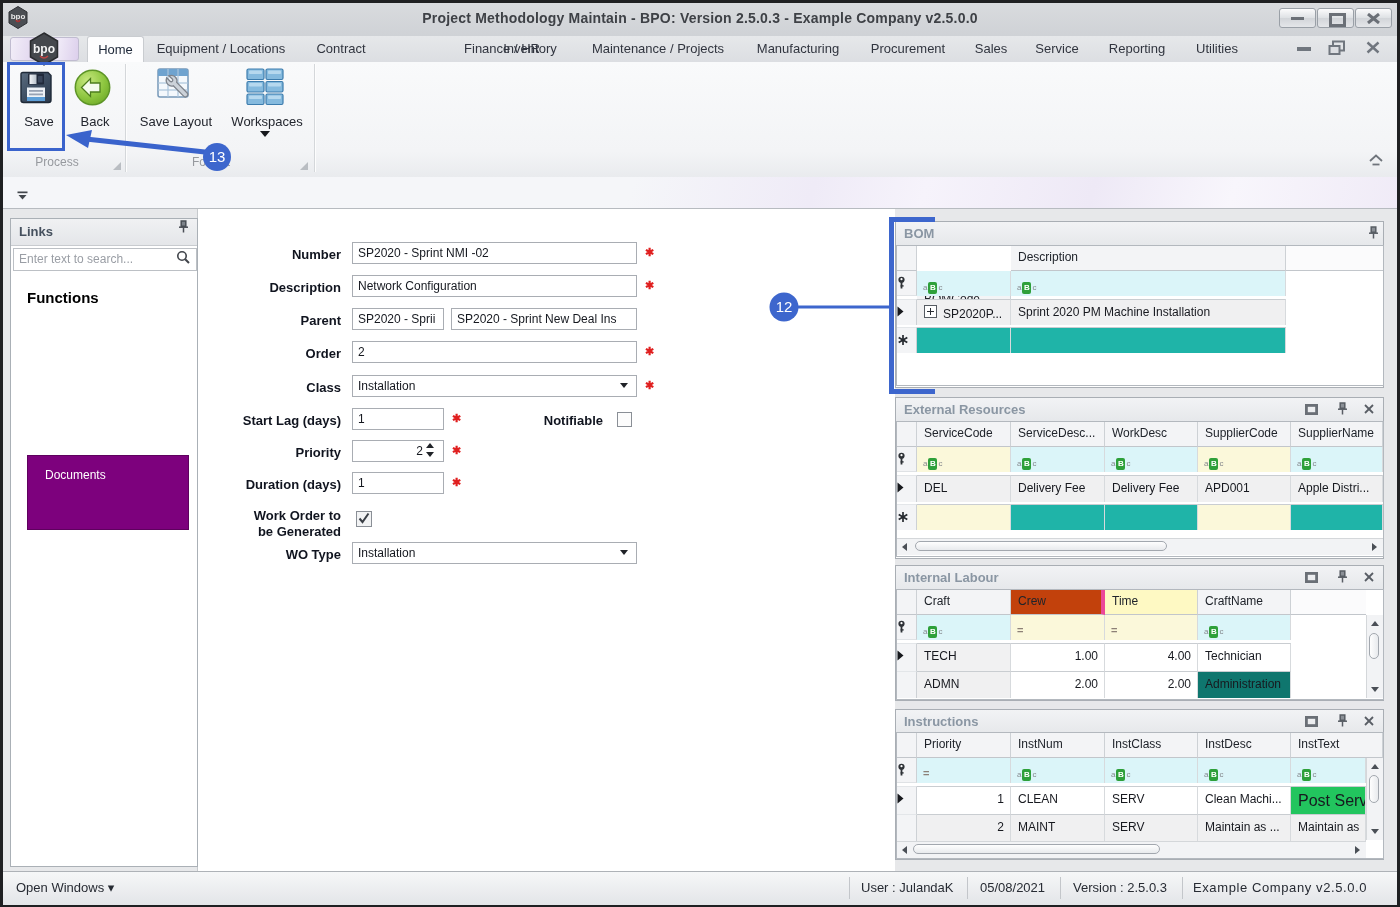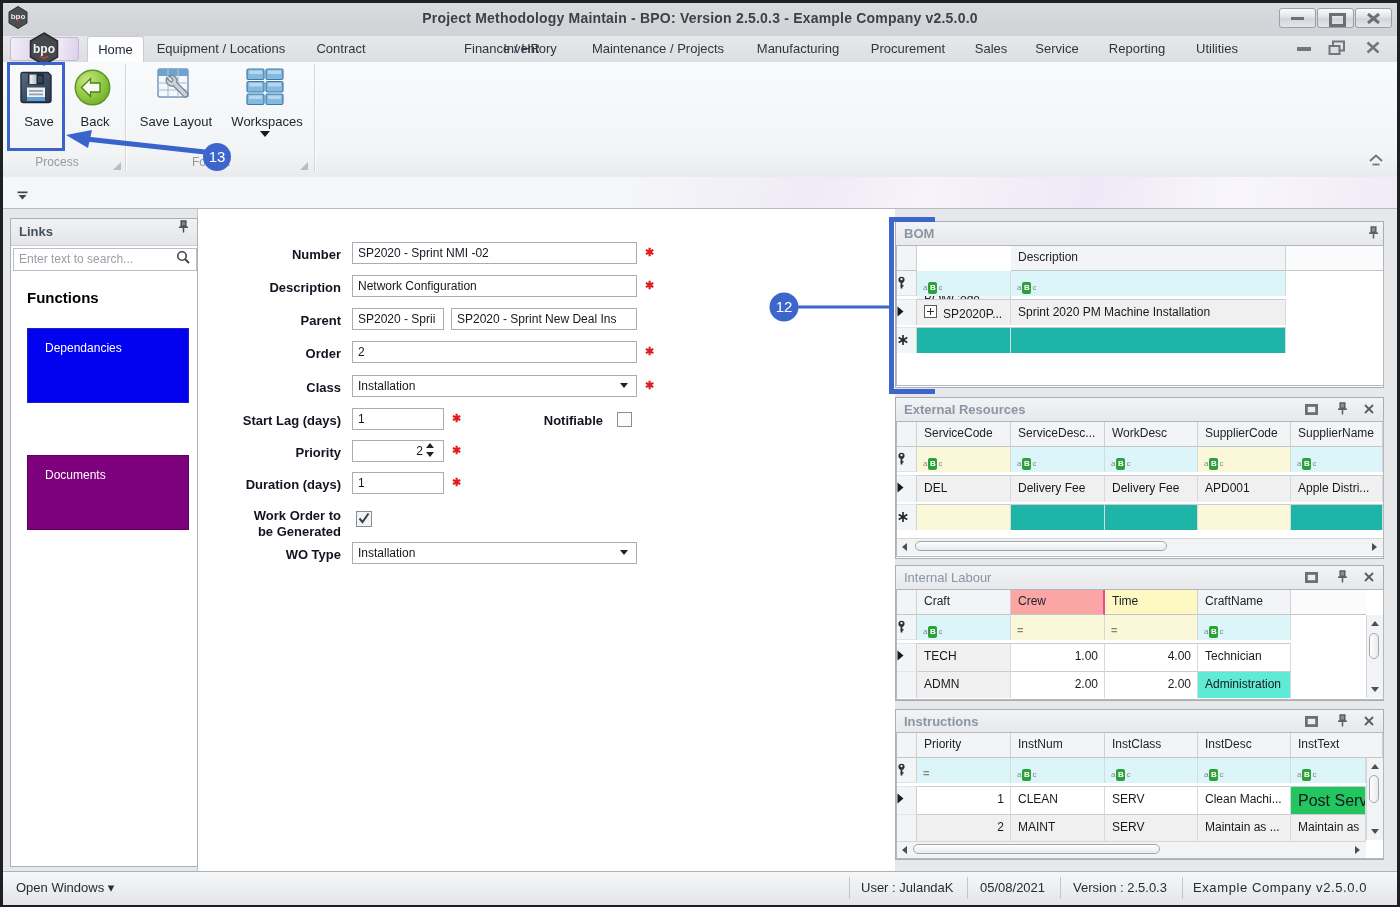--- a/index.html
+++ b/index.html
@@ -106,23 +106,20 @@
 <div id="content"></div>
 <div id="formarea"></div>
 <div id="leftpanel">
   <div id="lphead">
       <span>Links</span>
     </div>
   <div id="lpsearch">
       <span>Enter text to search...</span>
     </div>
   <div style="position:absolute;left:16px;top:70px;font-size:15px;font-weight:bold;color:#000;">Functions</div>
-  <div class="funcbox" style="top:109px;background:#0202f0;border:1px solid #2222bb;">
-      <span>Dependancies</span>
-    </div>
   <div class="funcbox" style="top:194px;background:#7d017d;border:1px solid #5e015e;margin-top:42px;">
       <span>Documents</span>
     </div>
 </div>
 
 <div class="flabel" style="top:247px;">Number</div>
 <div class="finput" style="left:352px;top:242px;width:278px;height:20px;">SP2020 - Sprint NMI -02</div>
 <div class="ast" style="left:645px;top:246px;">✱</div>
 <div class="flabel" style="top:280px;">Description</div>
 <div class="finput" style="left:352px;top:275px;width:278px;height:20px;">Network Configuration</div>
@@ -308,21 +305,21 @@
 <div style="position:absolute;left:1011px;top:504px;width:94px;height:26px;background:#1fb4a8;border-right:1px solid #d7dadd;border-top:1px solid #c9cdd1;box-sizing:border-box;padding:5px 6px 0 7px;font-size:12px;color:#17191f;white-space:nowrap;overflow:hidden;"></div>
 <div style="position:absolute;left:1105px;top:504px;width:93px;height:26px;background:#1fb4a8;border-right:1px solid #d7dadd;border-top:1px solid #c9cdd1;box-sizing:border-box;padding:5px 6px 0 7px;font-size:12px;color:#17191f;white-space:nowrap;overflow:hidden;"></div>
 <div style="position:absolute;left:1198px;top:504px;width:93px;height:26px;background:#fbf8da;border-right:1px solid #d7dadd;border-top:1px solid #c9cdd1;box-sizing:border-box;padding:5px 6px 0 7px;font-size:12px;color:#17191f;white-space:nowrap;overflow:hidden;"></div>
 <div style="position:absolute;left:1291px;top:504px;width:92px;height:26px;background:#1fb4a8;border-right:1px solid #d7dadd;border-top:1px solid #c9cdd1;box-sizing:border-box;padding:5px 6px 0 7px;font-size:12px;color:#17191f;white-space:nowrap;overflow:hidden;"></div>
 <div style="position:absolute;left:897px;top:538px;width:486px;height:17px;background:#f2f3f5;border-top:1px solid #d4d7da;box-sizing:border-box;"></div>
 <div style="position:absolute;left:902px;top:543px;width:0;height:0;border-top:4px solid transparent;border-bottom:4px solid transparent;border-right:5px solid #4a4f56;"></div>
 <div style="position:absolute;left:1372px;top:543px;width:0;height:0;border-top:4px solid transparent;border-bottom:4px solid transparent;border-left:5px solid #4a4f56;"></div>
 <div style="position:absolute;left:915px;top:541px;width:252px;height:10px;border:1px solid #a2a7ae;border-radius:5px;background:linear-gradient(#fefefe,#e8eaed);box-sizing:border-box;"></div>
 <div style="position:absolute;left:895px;top:565px;width:489px;height:136px;background:#fff;border:1px solid #a9aeb4;box-sizing:border-box;"></div>
 <div style="position:absolute;left:896px;top:566px;width:487px;height:23px;background:linear-gradient(#f2f3f5,#e6e8eb);"></div>
-<div style="position:absolute;left:904px;top:570px;font-size:13px;font-weight:normal;color:#8a96a3;">Internal Labour</div>
+<div style="position:absolute;left:904px;top:570px;font-size:13px;font-weight:bold;color:#8a96a3;">Internal Labour</div>
 <div style="position:absolute;left:1305px;top:572px;">
     <svg width="13" height="11" viewBox="0 0 13 11">
       <rect x="1.4" y="1.4" width="10.2" height="8.2" fill="none" stroke="#6a6f76" stroke-width="2.8"></rect>
     </svg>
   </div>
 <div style="position:absolute;left:1337px;top:570px;">
     <svg width="11" height="13" viewBox="0 0 11 13">
       <g fill="none" stroke="#585d64" stroke-width="1.5">
         <path d="M3.2 1 L7.8 1 L7.8 6.2 L3.2 6.2 Z" fill="#8b9097"></path>
         <line x1="1" y1="7.2" x2="10" y2="7.2"></line>
@@ -334,21 +331,21 @@
     <svg width="10" height="10" viewBox="0 0 10 10">
       <g stroke="#585d64" stroke-width="1.8">
         <line x1="1" y1="1" x2="9" y2="9"></line>
         <line x1="9" y1="1" x2="1" y2="9"></line>
       </g>
     </svg>
   </div>
 <div style="position:absolute;left:896px;top:589px;width:488px;height:111px;border:1px solid #b3b8be;background:#fff;box-sizing:border-box;"></div>
 <div style="position:absolute;left:897px;top:590px;width:20px;height:25px;background:#f3f4f6;border-right:1px solid #cdd1d5;border-bottom:1px solid #c2c6cb;box-sizing:border-box;"></div>
 <div style="position:absolute;left:917px;top:590px;width:94px;height:25px;background:#f3f4f6;border-right:1px solid #cdd1d5;border-bottom:1px solid #c2c6cb;box-sizing:border-box;padding:4px 0 0 7px;font-size:12px;color:#20242b;white-space:nowrap;overflow:hidden;">Craft</div>
-<div style="position:absolute;left:1011px;top:590px;width:94px;height:25px;background:#fca5a5;border-right:2px solid #ec4899;border-bottom:1px solid #c2c6cb;box-sizing:border-box;padding:4px 0 0 7px;font-size:12px;color:#20242b;white-space:nowrap;overflow:hidden;">Crew</div>
+<div style="position:absolute;left:1011px;top:590px;width:94px;height:25px;background:#c2410c;border-right:4px solid #ec4899;border-bottom:1px solid #c2c6cb;box-sizing:border-box;padding:4px 0 0 7px;font-size:12px;color:#20242b;white-space:nowrap;overflow:hidden;">Crew</div>
 <div style="position:absolute;left:1105px;top:590px;width:93px;height:25px;background:#fef9c3;border-right:1px solid #cdd1d5;border-bottom:1px solid #c2c6cb;box-sizing:border-box;padding:4px 0 0 7px;font-size:12px;color:#20242b;white-space:nowrap;overflow:hidden;">Time</div>
 <div style="position:absolute;left:1198px;top:590px;width:93px;height:25px;background:#f3f4f6;border-right:1px solid #cdd1d5;border-bottom:1px solid #c2c6cb;box-sizing:border-box;padding:4px 0 0 7px;font-size:12px;color:#20242b;white-space:nowrap;overflow:hidden;">CraftName</div>
 <div style="position:absolute;left:1291px;top:590px;width:75px;height:25px;background:#fbfbfc;border-bottom:1px solid #c2c6cb;box-sizing:border-box;"></div>
 <div style="position:absolute;left:897px;top:615px;width:20px;height:25px;background:#f3f4f6;border-right:1px solid #cdd1d5;border-bottom:1px solid #dfe2e5;box-sizing:border-box;text-align:center;padding-top:5px;">
     <svg width="9" height="14" viewBox="0 0 9 14">
       <circle cx="4.5" cy="3.8" r="3.1" fill="#2e3237"></circle>
       <circle cx="4.5" cy="3.2" r="1.1" fill="#fff"></circle>
       <rect x="3.6" y="6.5" width="1.8" height="6" fill="#2e3237"></rect>
       <rect x="3.6" y="9.2" width="3" height="1.4" fill="#2e3237"></rect>
     </svg>
@@ -372,21 +369,21 @@
     </svg>
   </div>
 <div style="position:absolute;left:917px;top:643px;width:94px;height:28px;background:#f1f1f2;border-right:1px solid #d7dadd;border-top:1px solid #c9cdd1;box-sizing:border-box;padding:5px 6px 0 7px;font-size:12px;color:#17191f;white-space:nowrap;overflow:hidden;">TECH</div>
 <div style="position:absolute;left:1011px;top:643px;width:94px;height:28px;background:#fff;border-right:1px solid #d7dadd;border-top:1px solid #c9cdd1;box-sizing:border-box;padding:5px 6px 0 7px;text-align:right;font-size:12px;color:#17191f;white-space:nowrap;overflow:hidden;">1.00</div>
 <div style="position:absolute;left:1105px;top:643px;width:93px;height:28px;background:#fff;border-right:1px solid #d7dadd;border-top:1px solid #c9cdd1;box-sizing:border-box;padding:5px 6px 0 7px;text-align:right;font-size:12px;color:#17191f;white-space:nowrap;overflow:hidden;">4.00</div>
 <div style="position:absolute;left:1198px;top:643px;width:93px;height:28px;background:#fff;border-right:1px solid #d7dadd;border-top:1px solid #c9cdd1;box-sizing:border-box;padding:5px 6px 0 7px;font-size:12px;color:#17191f;white-space:nowrap;overflow:hidden;">Technician</div>
 <div style="position:absolute;left:897px;top:671px;width:20px;height:27px;background:#f3f4f6;border-right:1px solid #cdd1d5;border-top:1px solid #e3e6e9;box-sizing:border-box;text-align:center;padding-top:6px;"></div>
 <div style="position:absolute;left:917px;top:671px;width:94px;height:27px;background:#f0f0f1;border-right:1px solid #d7dadd;border-top:1px solid #c9cdd1;box-sizing:border-box;padding:5px 6px 0 7px;font-size:12px;color:#17191f;white-space:nowrap;overflow:hidden;">ADMN</div>
 <div style="position:absolute;left:1011px;top:671px;width:94px;height:27px;background:#fff;border-right:1px solid #d7dadd;border-top:1px solid #c9cdd1;box-sizing:border-box;padding:5px 6px 0 7px;text-align:right;font-size:12px;color:#17191f;white-space:nowrap;overflow:hidden;">2.00</div>
 <div style="position:absolute;left:1105px;top:671px;width:93px;height:27px;background:#fff;border-right:1px solid #d7dadd;border-top:1px solid #c9cdd1;box-sizing:border-box;padding:5px 6px 0 7px;text-align:right;font-size:12px;color:#17191f;white-space:nowrap;overflow:hidden;">2.00</div>
-<div style="position:absolute;left:1198px;top:671px;width:93px;height:27px;background:#5eead4;border-right:1px solid #d7dadd;border-top:1px solid #c9cdd1;box-sizing:border-box;padding:5px 6px 0 7px;font-size:12px;color:#17191f;white-space:nowrap;overflow:hidden;">Administration</div>
+<div style="position:absolute;left:1198px;top:671px;width:93px;height:27px;background:#0f766e;border-right:1px solid #d7dadd;border-top:1px solid #c9cdd1;box-sizing:border-box;padding:5px 6px 0 7px;font-size:12px;color:#17191f;white-space:nowrap;overflow:hidden;">Administration</div>
 <div style="position:absolute;left:1366px;top:615px;width:17px;height:83px;background:#f2f3f5;border-left:1px solid #d4d7da;box-sizing:border-box;"></div>
 <div style="position:absolute;left:1371px;top:621px;width:0;height:0;border-left:4px solid transparent;border-right:4px solid transparent;border-bottom:5px solid #4a4f56;"></div>
 <div style="position:absolute;left:1371px;top:687px;width:0;height:0;border-left:4px solid transparent;border-right:4px solid transparent;border-top:5px solid #4a4f56;"></div>
 <div style="position:absolute;left:1369px;top:633px;width:10px;height:26px;border:1px solid #a2a7ae;border-radius:5px;background:linear-gradient(90deg,#fefefe,#e8eaed);box-sizing:border-box;"></div>
 <div style="position:absolute;left:895px;top:709px;width:489px;height:151px;background:#fff;border:1px solid #a9aeb4;box-sizing:border-box;"></div>
 <div style="position:absolute;left:896px;top:710px;width:487px;height:23px;background:linear-gradient(#f2f3f5,#e6e8eb);"></div>
 <div style="position:absolute;left:904px;top:714px;font-size:13px;font-weight:bold;color:#8a96a3;">Instructions</div>
 <div style="position:absolute;left:1305px;top:716px;">
     <svg width="13" height="11" viewBox="0 0 13 11">
       <rect x="1.4" y="1.4" width="10.2" height="8.2" fill="none" stroke="#6a6f76" stroke-width="2.8"></rect>

